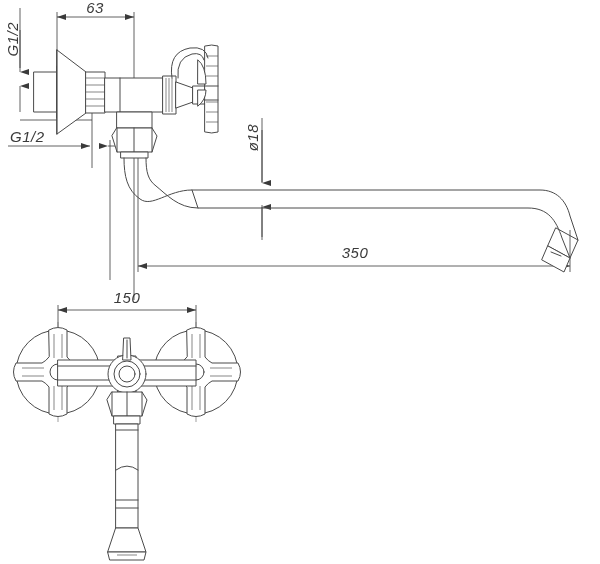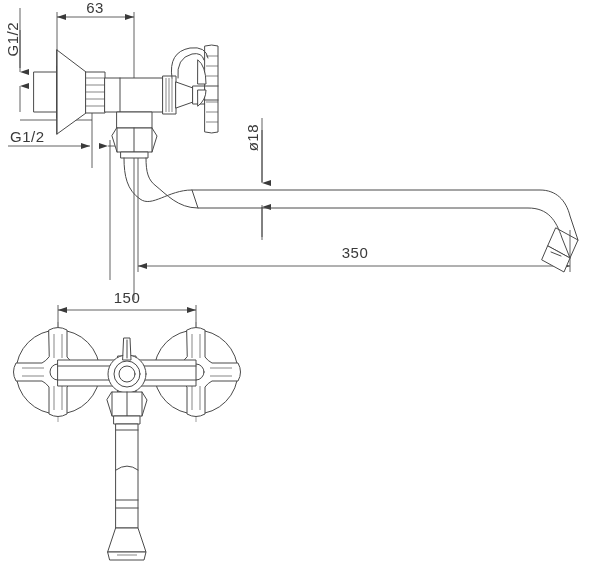--- a/index.html
+++ b/index.html
@@ -11,20 +11,21 @@
     width: 600px;
     height: 564px;
     font-family: "Liberation Sans", sans-serif;
     overflow: hidden;
   }
   #drawing-root {
     position: relative;
     width: 600px;
     height: 564px;
     background: #ffffff;
+    font-style: italic;
   }
   svg.sheet {
     display: block;
     width: 600px;
     height: 564px;
   }
   .dim-text {
     font-family: "Liberation Sans", sans-serif;
     font-size: 15px;
     fill: #3a3a3a;

